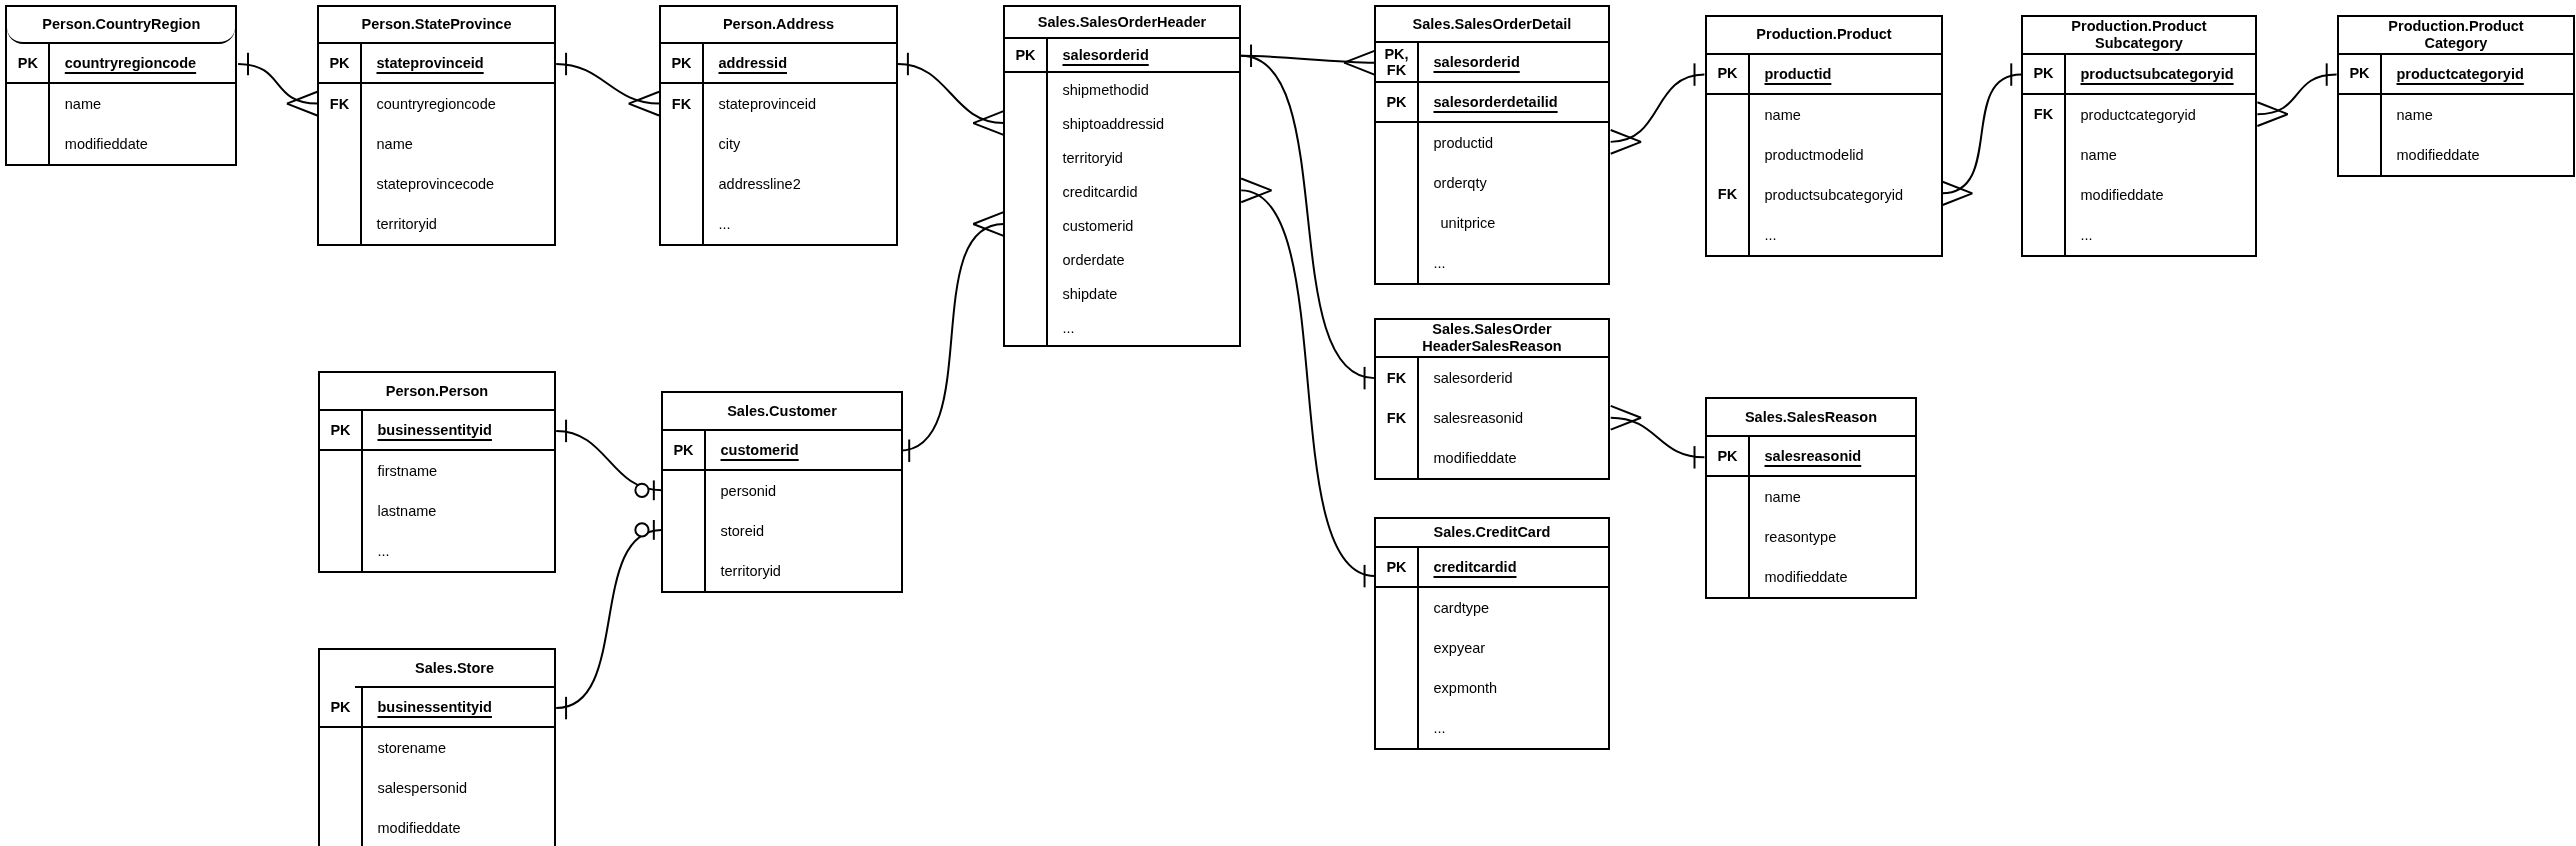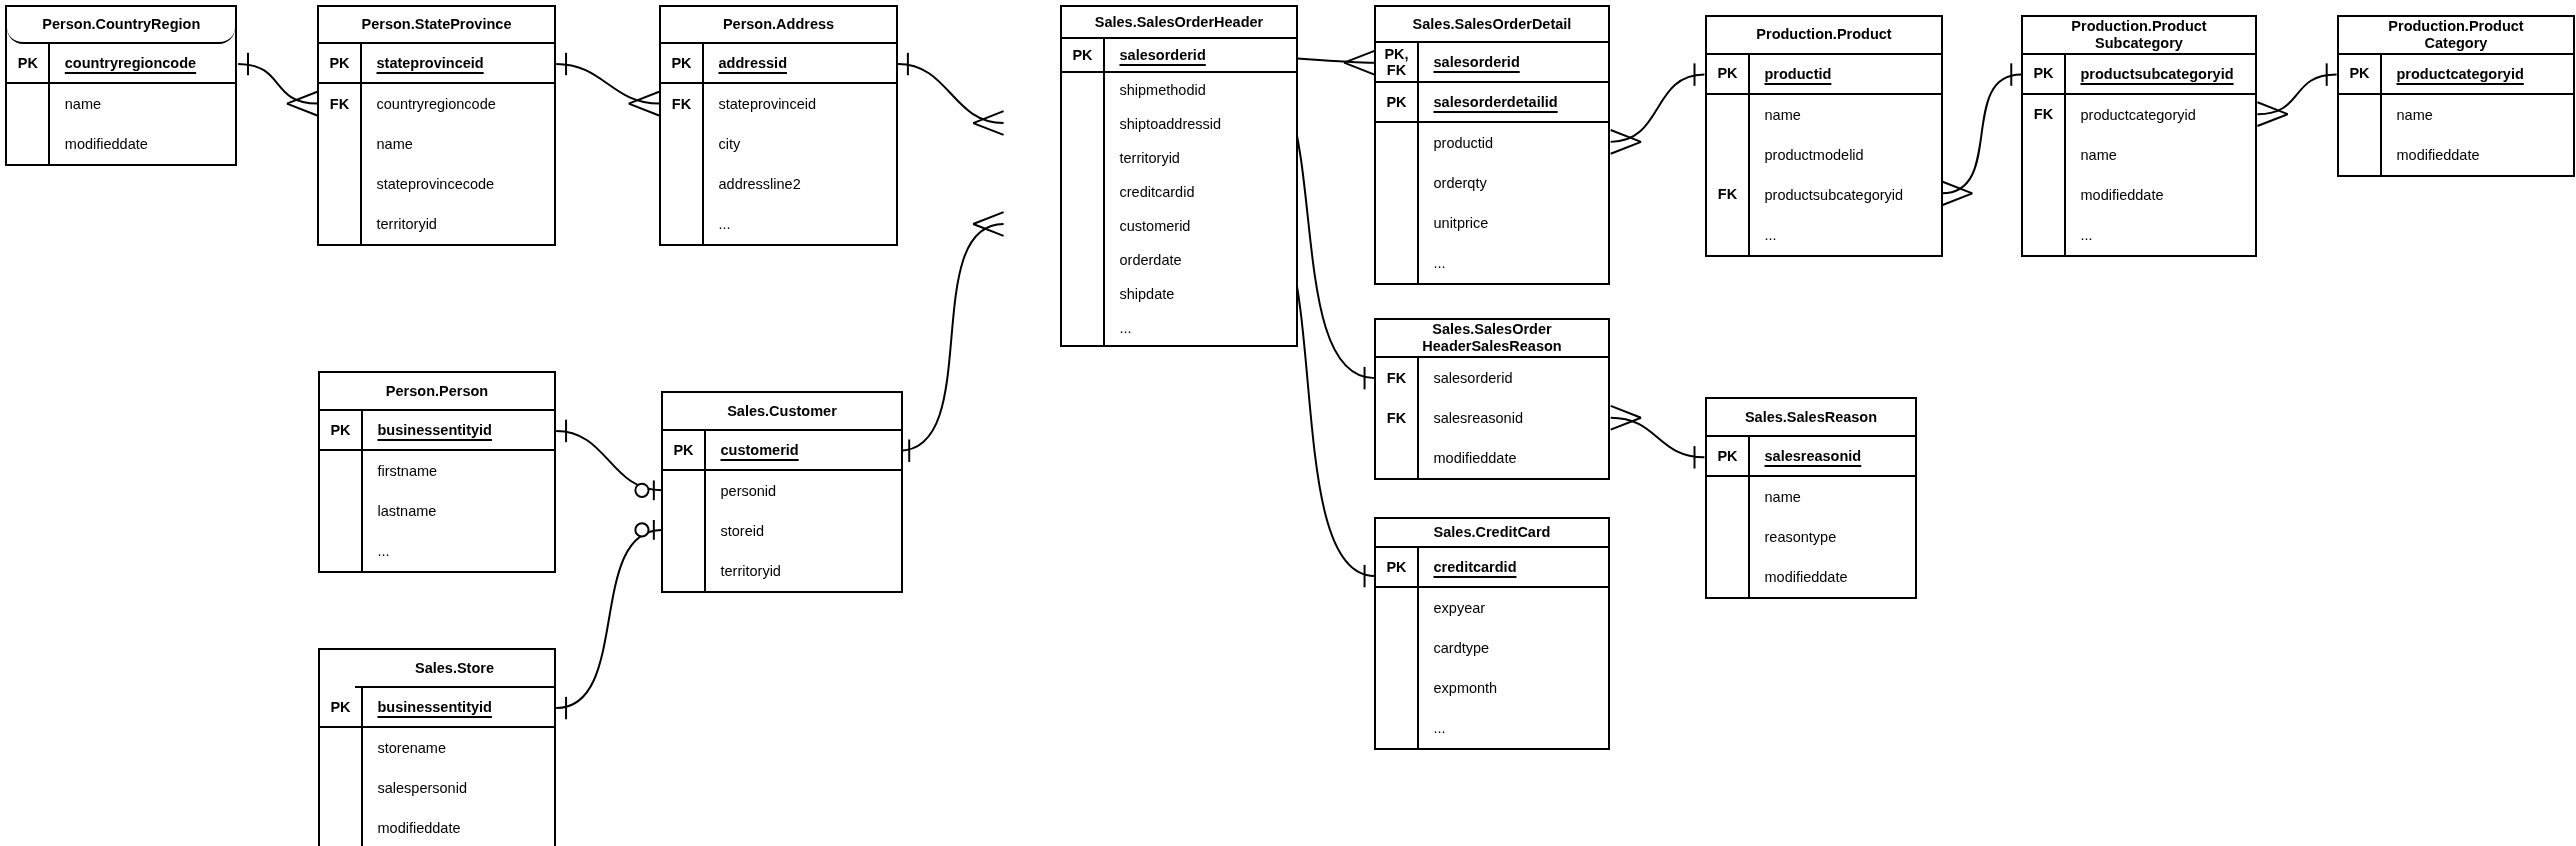--- a/index.html
+++ b/index.html
@@ -194,21 +194,21 @@
           <div class="erow" style="height: 40px;">
             <span class="ekey"></span>
             <span class="eattr">addressline2</span>
           </div>
           <div class="erow" style="height: 40px;">
             <span class="ekey"></span>
             <span class="eattr">...</span>
           </div>
         </div>
       </div>
-      <div class="etable" style="left: 1060px; top: 5.3px; width: 238px;">
+      <div class="etable" style="left: 1003px; top: 5.3px; width: 238px;">
         <div class="etitle" style="height: 32px;">
           <div>Sales.SalesOrderHeader</div>
         </div>
         <div class="ebody">
           <div class="keyline"></div>
           <div class="erow divider" style="height: 34px;">
             <span class="ekey">PK</span>
             <span class="eattr pk">salesorderid</span>
           </div>
           <div class="erow" style="height: 34px;">
@@ -261,21 +261,21 @@
             <span class="eattr pk">salesorderdetailid</span>
           </div>
           <div class="erow" style="height: 40px;">
             <span class="ekey"></span>
             <span class="eattr">productid</span>
           </div>
           <div class="erow" style="height: 40px;">
             <span class="ekey"></span>
             <span class="eattr">orderqty</span>
           </div>
-          <div class="erow" style="height: 40px;">
+          <div class="erow" style="height: 40px; margin-left: 7px;">
             <span class="ekey"></span>
             <span class="eattr">unitprice</span>
           </div>
           <div class="erow" style="height: 40px;">
             <span class="ekey"></span>
             <span class="eattr">...</span>
           </div>
         </div>
       </div>
       <div class="etable" style="left: 1705px; top: 14.5px; width: 238px;">
@@ -454,25 +454,25 @@
           <div>Sales.CreditCard</div>
         </div>
         <div class="ebody">
           <div class="keyline"></div>
           <div class="erow divider" style="height: 40px;">
             <span class="ekey">PK</span>
             <span class="eattr pk">creditcardid</span>
           </div>
           <div class="erow" style="height: 40px;">
             <span class="ekey"></span>
+            <span class="eattr">cardtype</span>
+          </div>
+          <div class="erow" style="height: 40px;">
+            <span class="ekey"></span>
             <span class="eattr">expyear</span>
-          </div>
-          <div class="erow" style="height: 40px;">
-            <span class="ekey"></span>
-            <span class="eattr">cardtype</span>
           </div>
           <div class="erow" style="height: 40px;">
             <span class="ekey"></span>
             <span class="eattr">expmonth</span>
           </div>
           <div class="erow" style="height: 40px;">
             <span class="ekey"></span>
             <span class="eattr">...</span>
           </div>
         </div>

